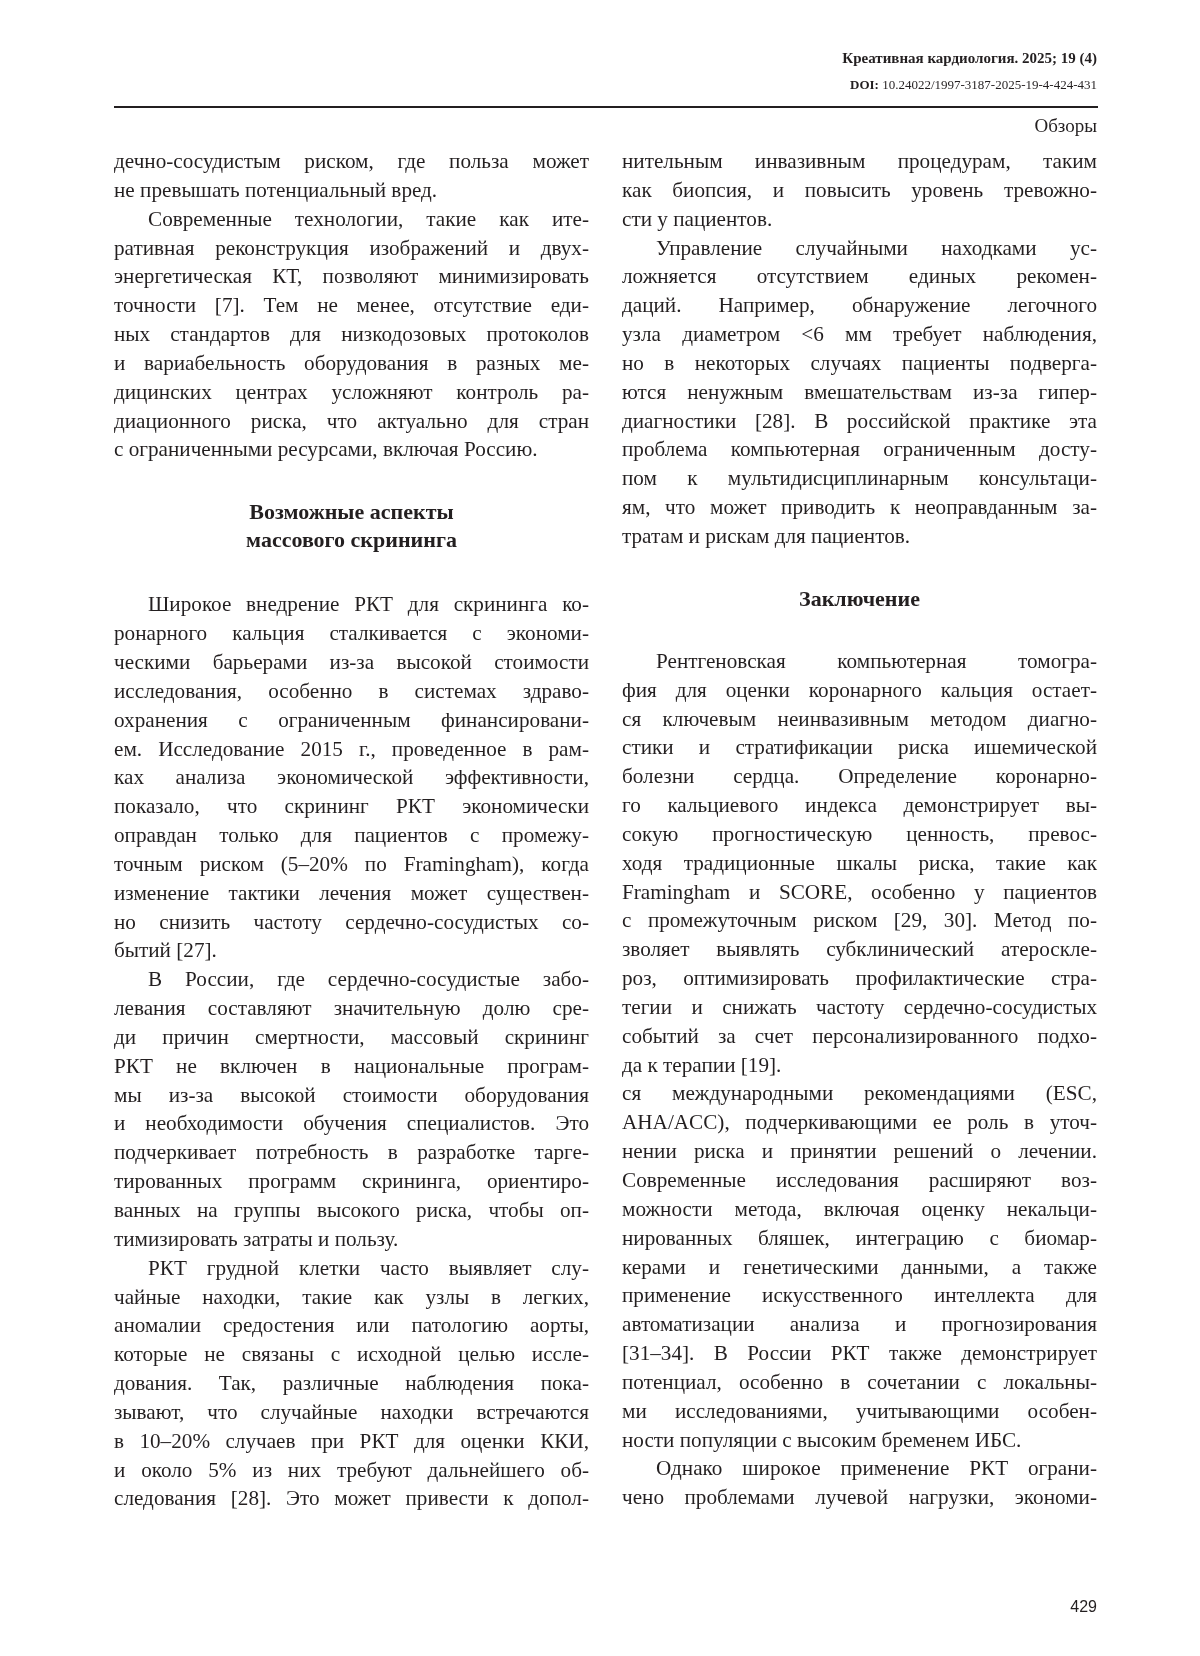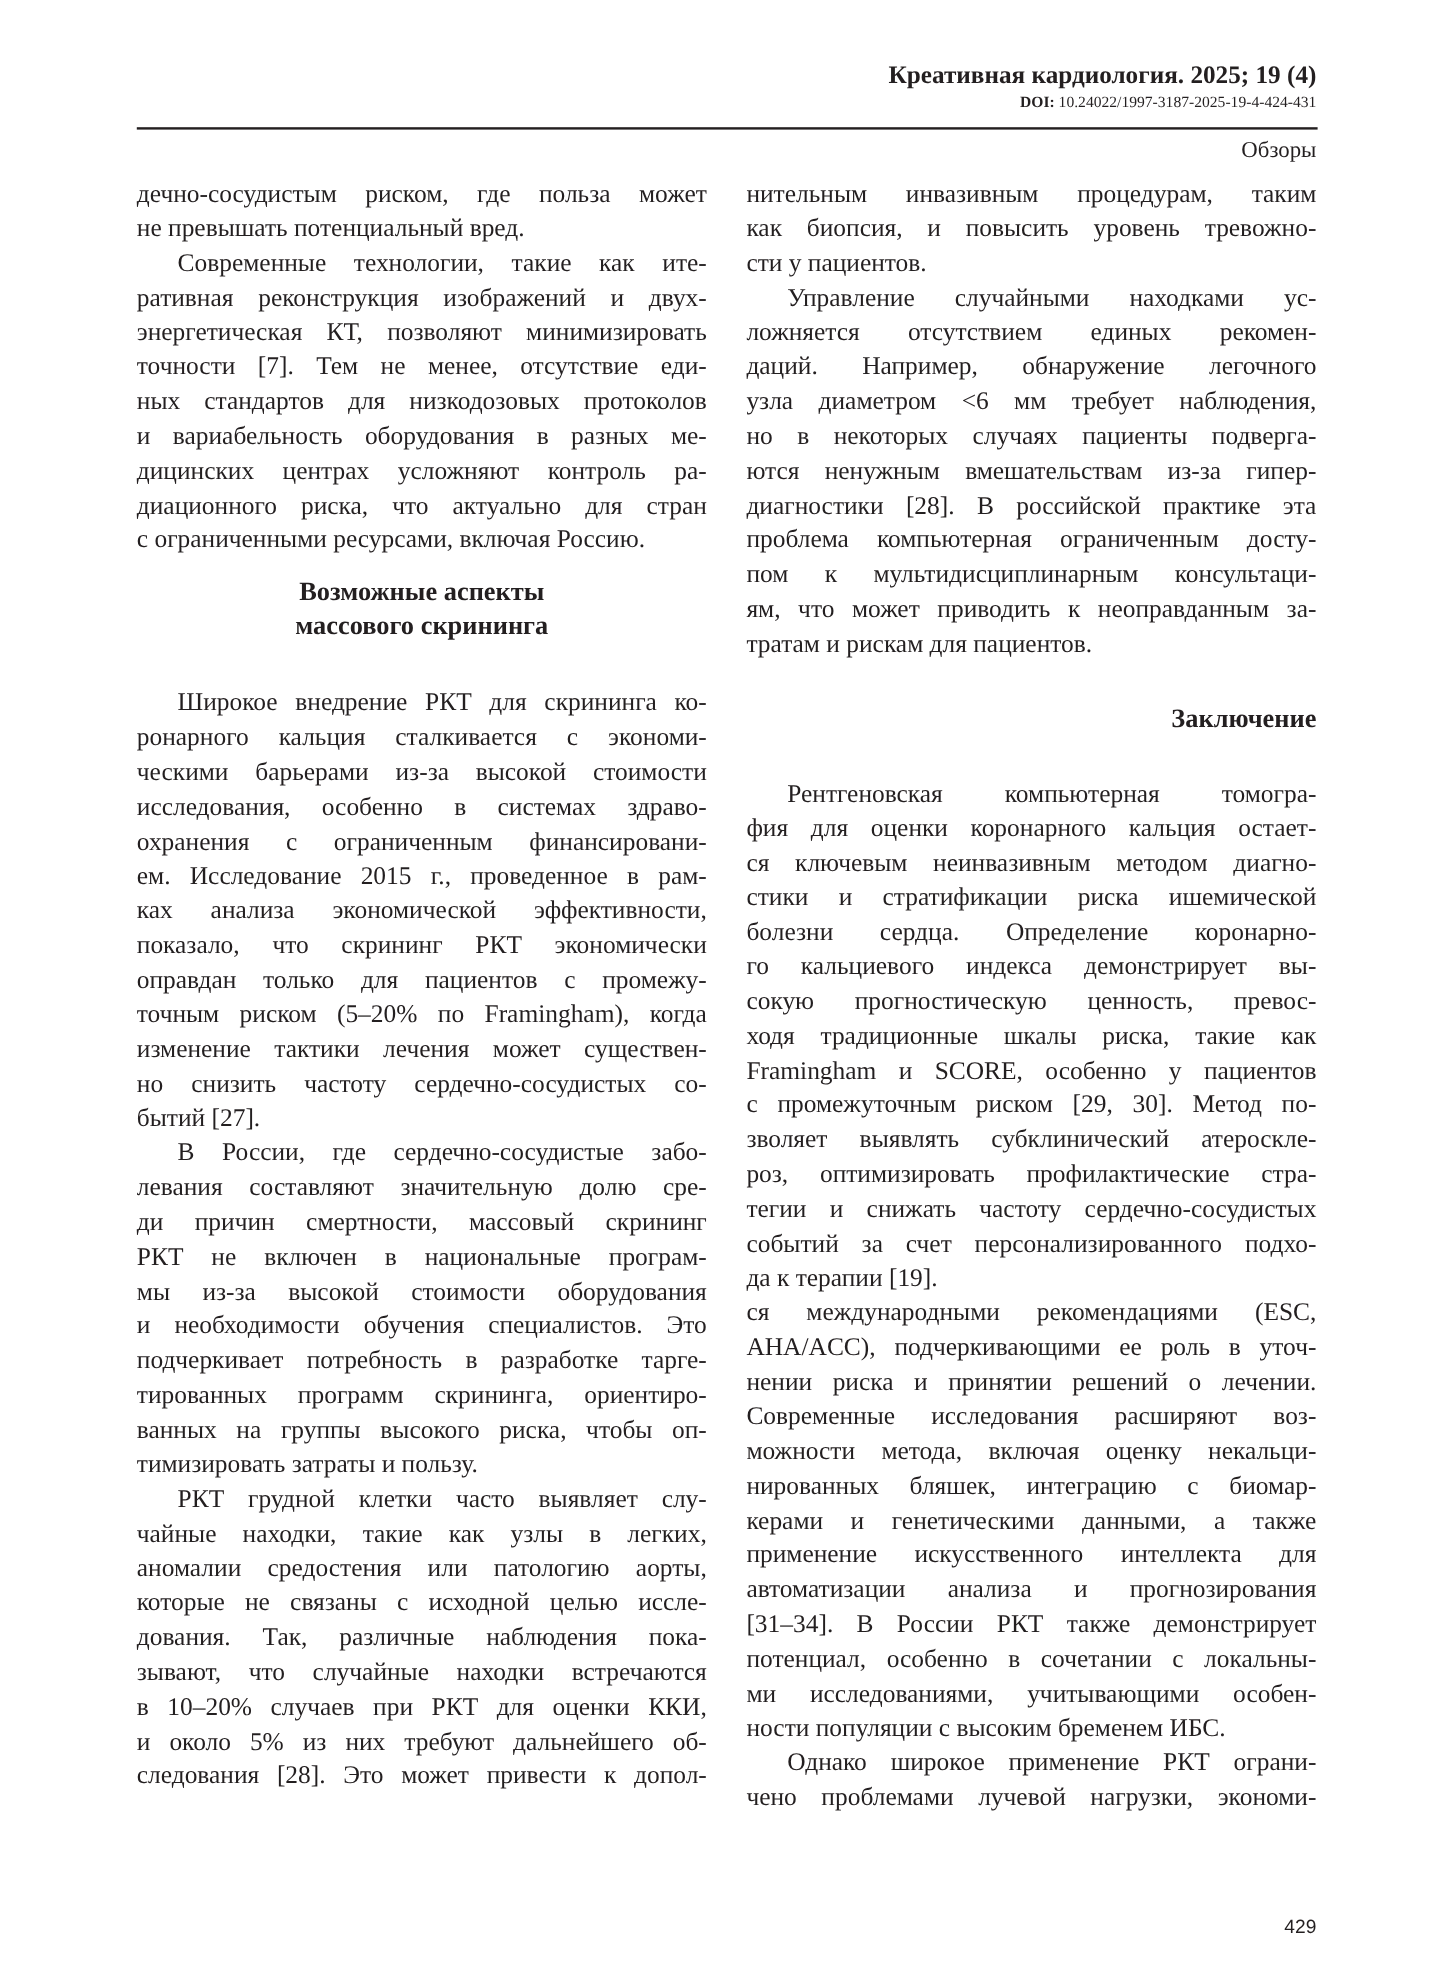--- a/index.html
+++ b/index.html
@@ -1,18 +1,18 @@
 <!DOCTYPE html>
 <html><head>
 <meta charset="utf-8">
 <style>
   html, body { margin:0; padding:0; background:#ffffff; }
   body { width:1200px; height:1656px; position:relative; overflow:hidden;
          font-family:"Liberation Serif", "DejaVu Serif", serif; color:#231f20; }
-  .hdr-journal { position:absolute; right:103px; top:50px; font-size:21px; font-weight:bold; white-space:nowrap; }
+  .hdr-journal { position:absolute; right:103px; top:50px; font-size:15px; font-weight:bold; white-space:nowrap; }
   .hdr-doi { position:absolute; right:103px; top:77px; font-size:13px; white-space:nowrap; }
   .hdr-doi b { font-weight:bold; }
   .hdr-rule { position:absolute; left:114px; right:102px; top:106px; height:0; border-top:2px solid #231f20; }
   .hdr-section { position:absolute; right:103px; top:115px; font-size:19px; }
   .col { position:absolute; top:147px; width:475px; font-size:21.2px; line-height:28.85px;font-family:Liberation Serif, serif; }
   .col-left { left:114px; }
   .col-right { left:622px; }
   .ln { display:block; text-align:justify; text-align-last:justify; white-space:nowrap; height:28.85px; overflow:visible; }
   .ln.last { text-align-last:left; }
   .ln.ind { text-indent:34px; }
@@ -36,21 +36,21 @@
       <span class="ln ind">Современные технологии, такие как ите-</span>
       <span class="ln">ративная реконструкция изображений и двух-</span>
       <span class="ln">энергетическая КТ, позволяют минимизировать</span>
       <span class="ln">точности [7]. Тем не менее, отсутствие еди-</span>
       <span class="ln">ных стандартов для низкодозовых протоколов</span>
       <span class="ln">и вариабельность оборудования в разных ме-</span>
       <span class="ln">дицинских центрах усложняют контроль ра-</span>
       <span class="ln">диационного риска, что актуально для стран</span>
       <span class="ln last">с ограниченными ресурсами, включая Россию.</span>
     </div>
-  <div class="heading" style="margin-top:15px; margin-bottom:36px;">
+  <div class="heading" style="margin-top:34px; margin-bottom:36px;">
     <div>Возможные аспекты</div>
     <div>массового скрининга</div>
   </div>
   <div>
       <span class="ln ind">Широкое внедрение РКТ для скрининга ко-</span>
       <span class="ln">ронарного кальция сталкивается с экономи-</span>
       <span class="ln">ческими барьерами из-за высокой стоимости</span>
       <span class="ln">исследования, особенно в системах здраво-</span>
       <span class="ln">охранения с ограниченным финансировани-</span>
       <span class="ln">ем. Исследование 2015 г., проведенное в рам-</span>
@@ -99,21 +99,21 @@
       <span class="ln">даций. Например, обнаружение легочного</span>
       <span class="ln">узла диаметром &lt;6 мм требует наблюдения,</span>
       <span class="ln">но в некоторых случаях пациенты подверга-</span>
       <span class="ln">ются ненужным вмешательствам из-за гипер-</span>
       <span class="ln">диагностики [28]. В российской практике эта</span>
       <span class="ln">проблема компьютерная ограниченным досту-</span>
       <span class="ln">пом к мультидисциплинарным консультаци-</span>
       <span class="ln">ям, что может приводить к неоправданным за-</span>
       <span class="ln last">тратам и рискам для пациентов.</span>
     </div>
-  <div class="heading" style="margin-top:34px; margin-bottom:34px;text-align:right;">Заключение</div>
+  <div class="heading" style="margin-top:34px; margin-bottom:34px;">Заключение</div>
   <div>
       <span class="ln ind">Рентгеновская компьютерная томогра-</span>
       <span class="ln">фия для оценки коронарного кальция остает-</span>
       <span class="ln">ся ключевым неинвазивным методом диагно-</span>
       <span class="ln">стики и стратификации риска ишемической</span>
       <span class="ln">болезни сердца. Определение коронарно-</span>
       <span class="ln">го кальциевого индекса демонстрирует вы-</span>
       <span class="ln">сокую прогностическую ценность, превос-</span>
       <span class="ln">ходя традиционные шкалы риска, такие как</span>
       <span class="ln">Framingham и SCORE, особенно у пациентов</span>

